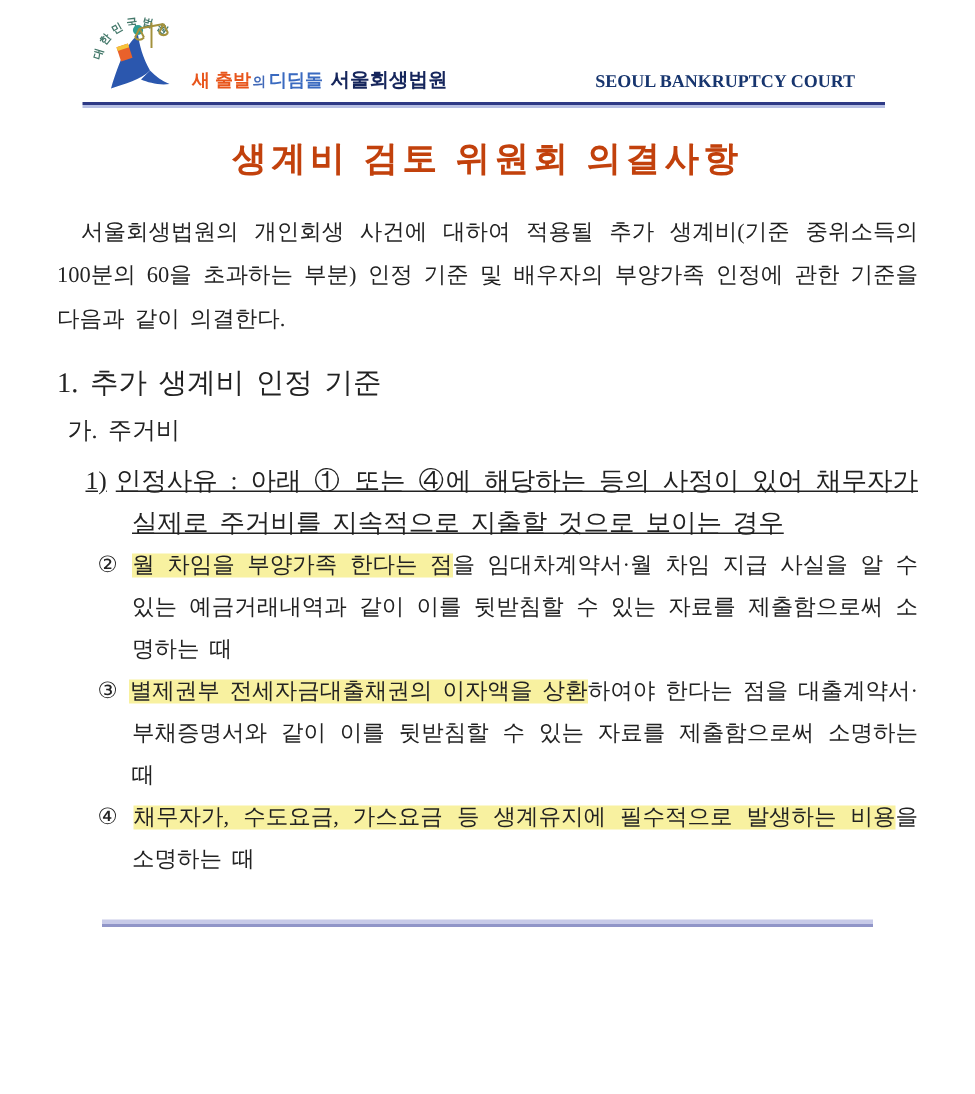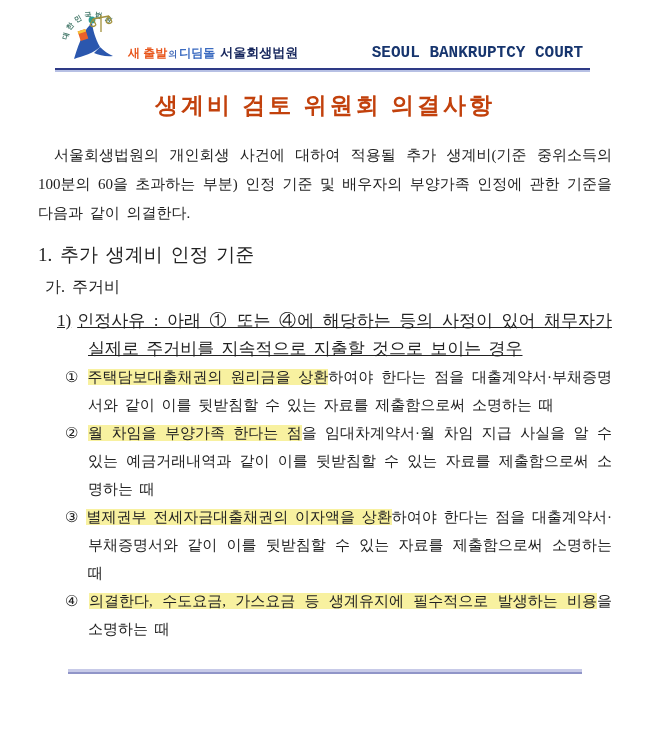--- a/index.html
+++ b/index.html
@@ -13,23 +13,23 @@
   .logo { position: absolute; left: 60px; top: 3px; }
   .tagline {
     position: absolute; left: 128px; bottom: 10px; white-space: nowrap;
     font-family: "Liberation Sans", "DejaVu Sans", sans-serif; font-weight: bold;
   }
   .tagline .t1 { color: #e8561c; font-size: 12px; }
   .tagline .t2 { color: #4169b8; font-size: 9px; margin: 0 2px 0 1px; }
   .tagline .t3 { color: #3a6ac0; font-size: 12px; margin-right: 5px; }
   .tagline .t4 { color: #16265c; font-size: 13px; }
   .court-en {
-    position: absolute; right: 67px; bottom: 10px;
-    font-family: Liberation Mono, monospace;
-    font-weight: bold; font-size: 16px; color: #17356e; white-space: nowrap;
+    position: absolute; right: 80px; bottom: 10px;
+    font-family: Liberation Serif, serif;
+    font-weight: bold; font-size: 12px; color: #17356e; white-space: nowrap;
   }
   .header-rule {
     position: absolute; bottom: 2px; left: 55px; right: 60px; height: 0;
     border-top: 2px solid #2e3a86;
     box-shadow: 0 2px 0 0 #b7c0e4;
   }
   
   .content { padding: 0 38px; }
   h1.doc-title {
     margin: 18px 0 0; text-align: center;
@@ -103,32 +103,29 @@
     <p class="intro">서울회생법원의 개인회생 사건에 대하여 적용될 추가 생계비(기준 중위소득의 100분의 60을 초과하는 부분) 인정 기준 및 배우자의 부양가족 인정에 관한 기준을 다음과 같이 의결한다.</p>
 
     <div class="sec-heading">1. 추가 생계비 인정 기준</div>
 
     <div class="sub-heading">가. 주거비</div>
 
     <div class="reason">
       <span class="label">1)</span><span>인정사유 : 아래 ① 또는 ④에 해당하는 등의 사정이 있어 채무자가 실제로 주거비를 지속적으로 지출할 것으로 보이는 경우</span>
     </div>
 
-    <div class="item">
-      <span class="num">①</span><span class="hl">주택담보대출채권의 원리금을 상환</span><span>하여야 한다는 점을 대출계약서·부채증명서와 같이 이를 뒷받침할 수 있는 자료를 제출함으로써 소명하는 때</span>
-    </div>
 
     <div class="item">
       <span class="num">②</span><span class="hl">월 차임을 부양가족 한다는 점</span><span>을 임대차계약서·월 차임 지급 사실을 알 수 있는 예금거래내역과 같이 이를 뒷받침할 수 있는 자료를 제출함으로써 소명하는 때</span>
     </div>
 
     <div class="item">
       <span class="num">③</span><span class="hl">별제권부 전세자금대출채권의 이자액을 상환</span><span>하여야 한다는 점을 대출계약서·부채증명서와 같이 이를 뒷받침할 수 있는 자료를 제출함으로써 소명하는 때</span>
     </div>
 
     <div class="item">
-      <span class="num">④</span><span class="hl">의결한다, 수도요금, 가스요금 등 생계유지에 필수적으로 발생하는 비용</span><span>을 소명하는 때</span>
+      <span class="num">④</span><span class="hl">채무자가, 수도요금, 가스요금 등 생계유지에 필수적으로 발생하는 비용</span><span>을 소명하는 때</span>
     </div>
 
     <div class="footer-rule"></div>
 
   </div>
 </div>
 
 </body></html>

